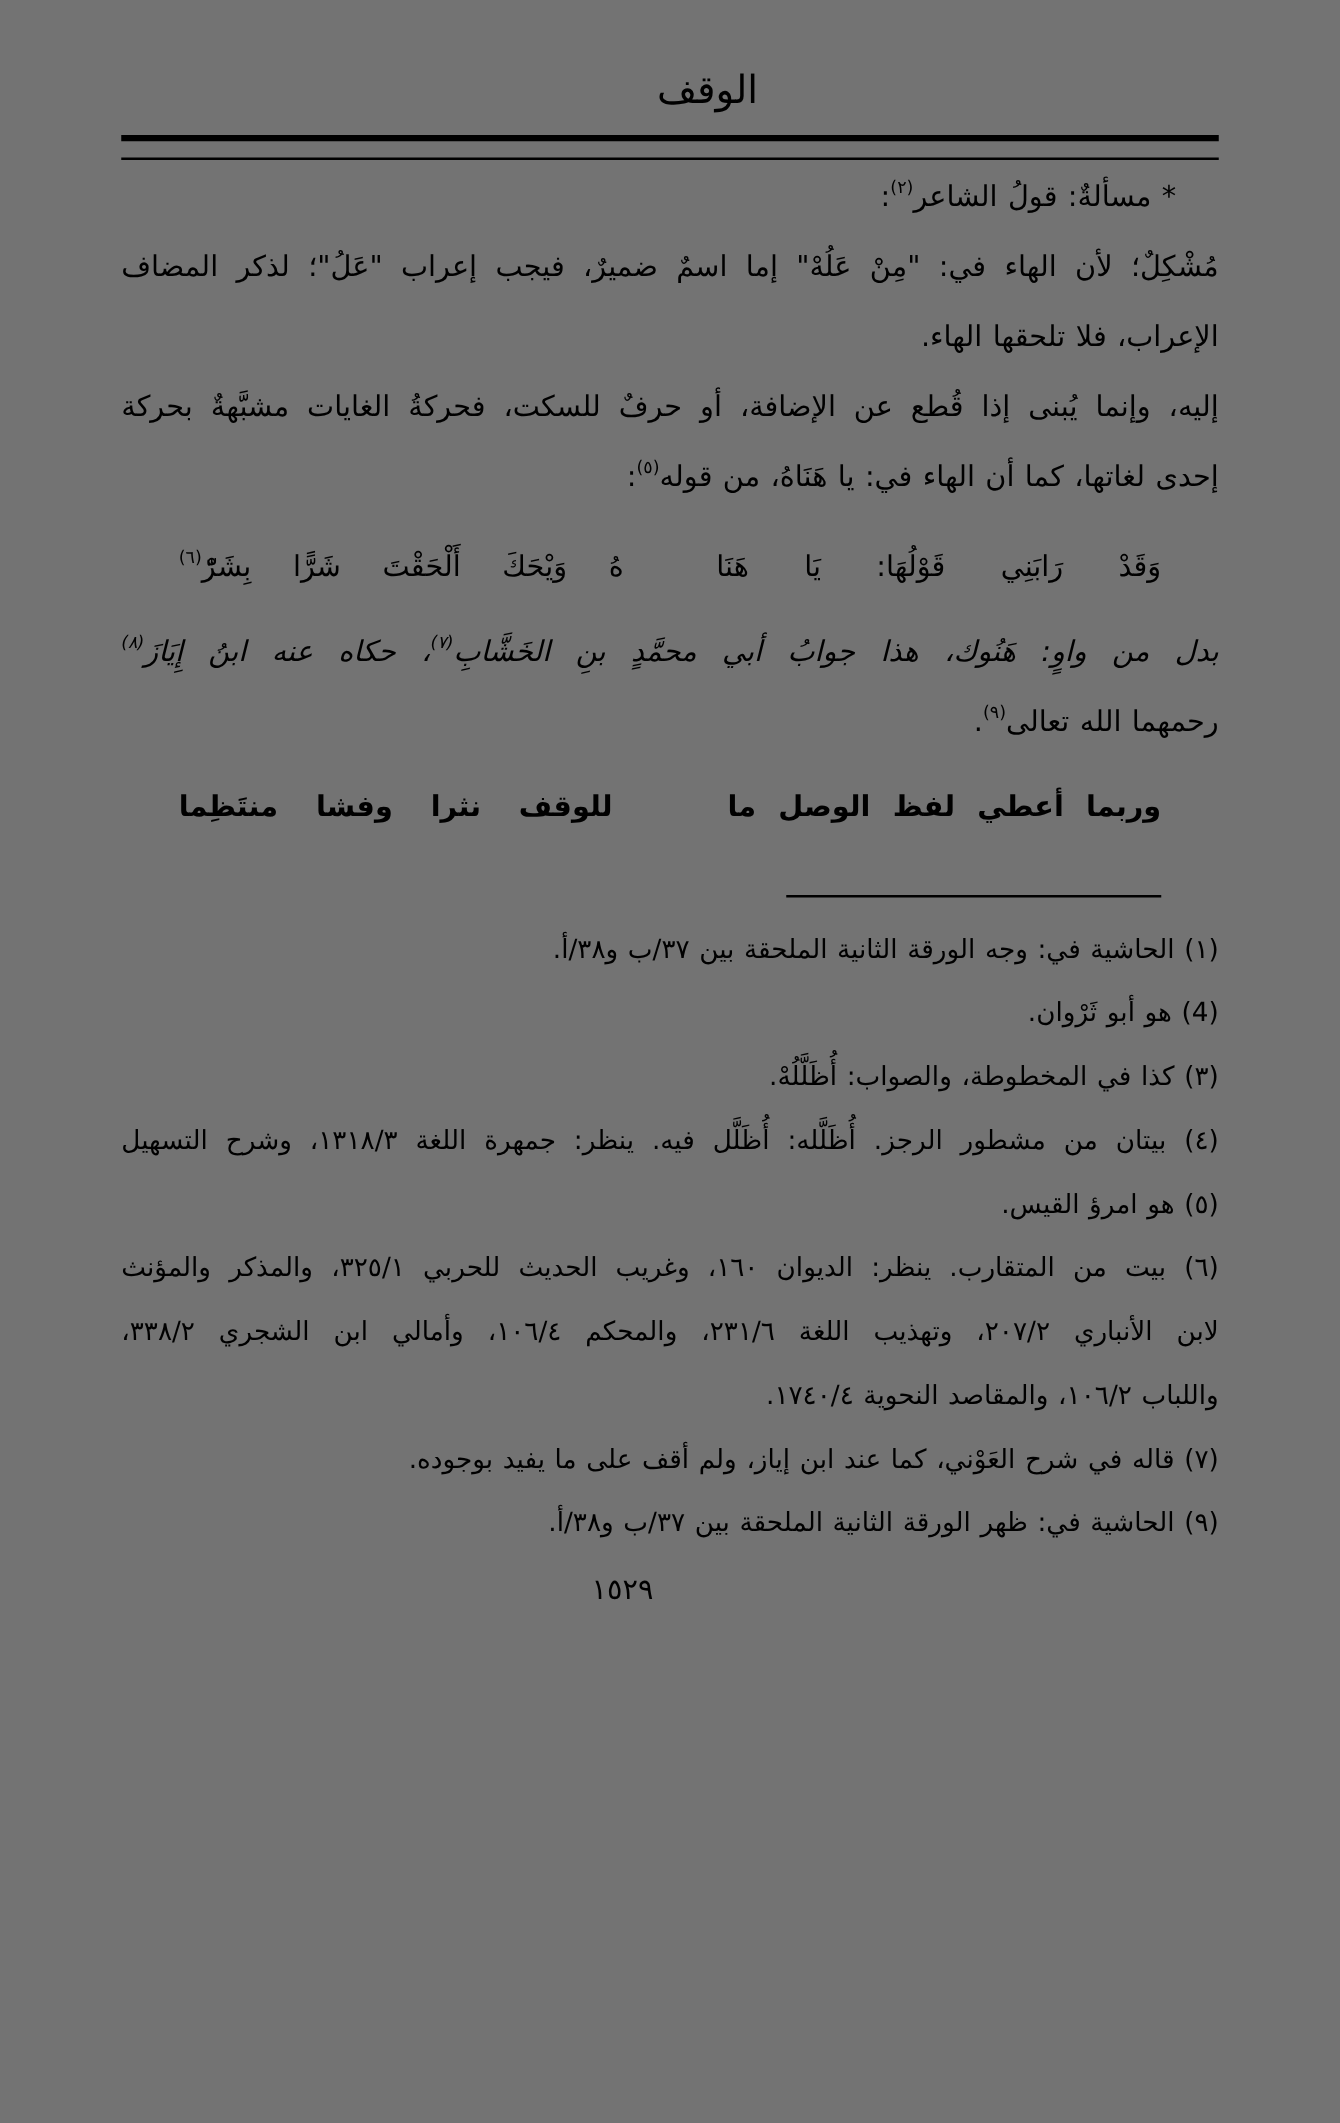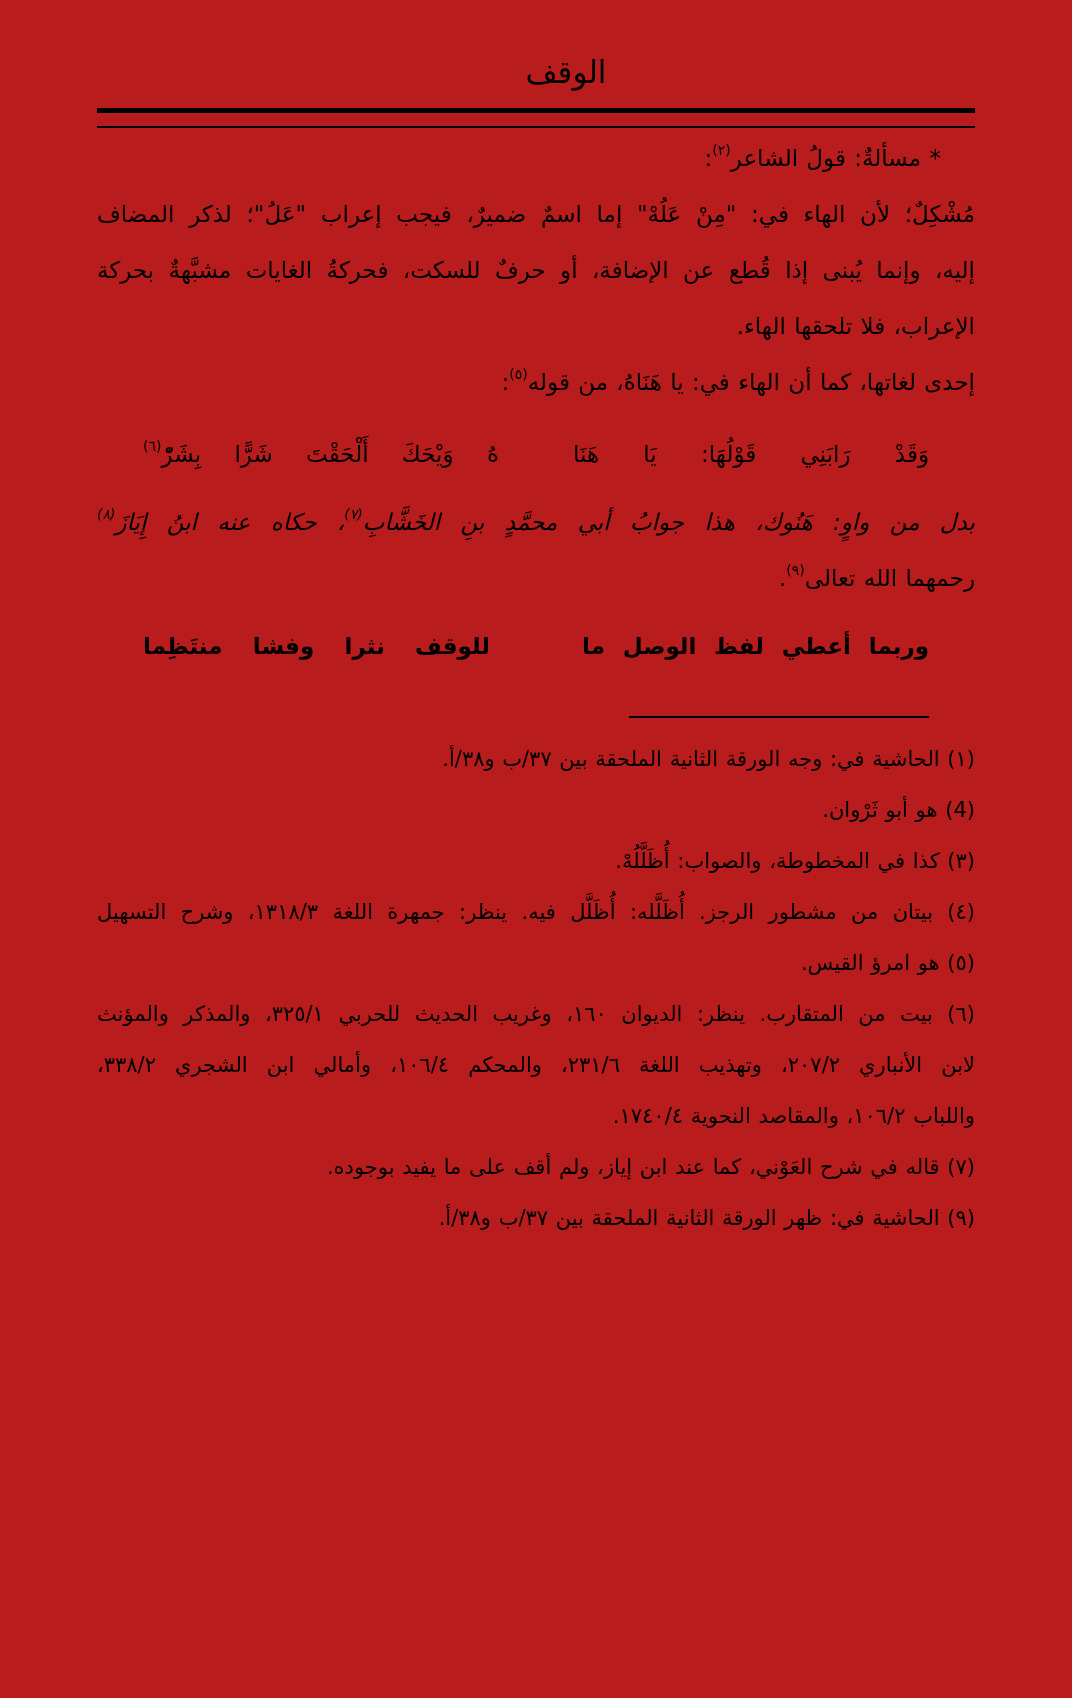--- a/index.html
+++ b/index.html
@@ -1,19 +1,19 @@
 <!DOCTYPE html>
 <html lang="ar" dir="rtl"><head>
 <meta charset="utf-8">
 <style>
   html,body{margin:0;padding:0;background:#ffffff;}
   .page{
     position:relative;
     width:1072px;height:1698px;
-    background:#b91c1c;color:#000;
+    background:#737373;color:#000;
     font-family:"DejaVu Sans", sans-serif;
     overflow:hidden;
   }
   .content{
     padding:0 97px;
     direction:rtl;
   }
   .title{
     padding-top:52px;
     text-align:center;
@@ -92,22 +92,22 @@
 
     <div class="title">الوقف</div>
     <div class="rule-thick"></div>
     <div class="rule-thin"></div>
 
     <div class="body">
       <div class="bl end para">* مسألةٌ: قولُ الشاعر<sup>(٢)</sup>:</div>
 
 
       <div class="bl j">مُشْكِلٌ؛ لأن الهاء في: "مِنْ عَلُهْ" إما اسمٌ ضميرٌ، فيجب إعراب "عَلُ"؛ لذكر المضاف</div>
+      <div class="bl end">الإعراب، فلا تلحقها الهاء.</div>
       <div class="bl j">إليه، وإنما يُبنى إذا قُطع عن الإضافة، أو حرفٌ للسكت، فحركةُ الغايات مشبَّهةٌ بحركة</div>
-      <div class="bl end">الإعراب، فلا تلحقها الهاء.</div>
 
       <div class="bl end">إحدى لغاتها، كما أن الهاء في: يا هَنَاهُ، من قوله<sup>(٥)</sup>:</div>
 
       <div class="bayt">
         <div class="hemi">وَقَدْ رَابَنِي قَوْلُهَا: يَا هَنَا</div>
         <div class="hgap"></div>
         <div class="hemi">هُ وَيْحَكَ أَلْحَقْتَ شَرًّا بِشَرّْ<sup>(٦)</sup></div>
       </div>
 
       <div class="bl j" style="margin-top:12px;font-style:italic;">بدل من واوٍ: هَنُوك، هذا جوابُ أبي محمَّدٍ بنِ الخَشَّابِ<sup>(٧)</sup>، حكاه عنه ابنُ إِيَازَ<sup>(٨)</sup></div>
@@ -128,15 +128,16 @@
       <div class="fl">(٣) كذا في المخطوطة، والصواب: أُظَلَّلُهْ.</div>
       <div class="fl j">(٤) بيتان من مشطور الرجز. أُظَلَّله: أُظَلَّل فيه. ينظر: جمهرة اللغة ١٣١٨/٣، وشرح التسهيل</div>
       <div class="fl">(٥) هو امرؤ القيس.</div>
       <div class="fl j">(٦) بيت من المتقارب. ينظر: الديوان ١٦٠، وغريب الحديث للحربي ٣٢٥/١، والمذكر والمؤنث</div>
       <div class="fl j">لابن الأنباري ٢٠٧/٢، وتهذيب اللغة ٢٣١/٦، والمحكم ١٠٦/٤، وأمالي ابن الشجري ٣٣٨/٢،</div>
       <div class="fl">واللباب ١٠٦/٢، والمقاصد النحوية ١٧٤٠/٤.</div>
       <div class="fl">(٧) قاله في شرح العَوْني، كما عند ابن إياز، ولم أقف على ما يفيد بوجوده.</div>
       <div class="fl">(٩) الحاشية في: ظهر الورقة الثانية الملحقة بين ٣٧/ب و٣٨/أ.</div>
     </div>
 
+    <div class="pageno">١٥٢٩</div>
 
   </div>
 </div>
 
 </body></html>

